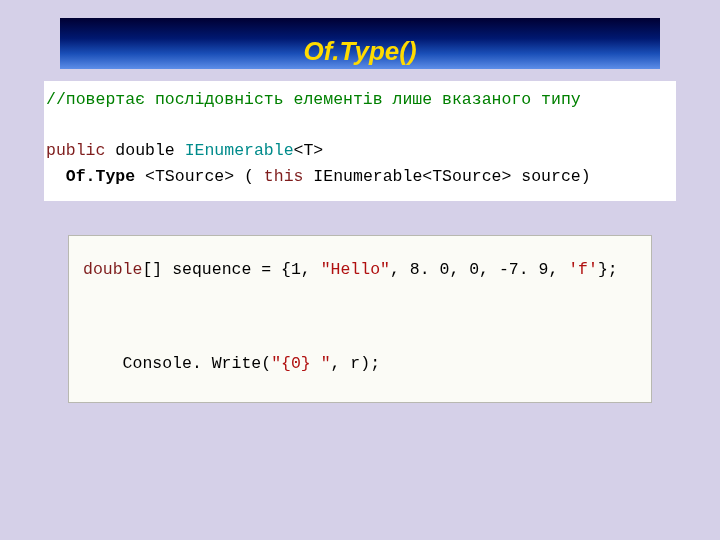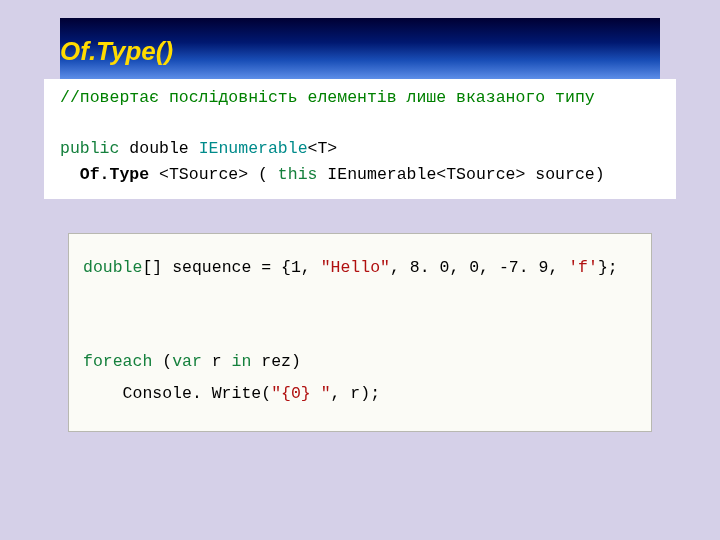--- a/index.html
+++ b/index.html
@@ -7,48 +7,48 @@
     width: 720px;
     height: 540px;
     background: #d5d0e8;
     font-family: "Courier New", monospace;
     overflow: hidden;
   }
   .header {
     width: 600px;
     margin: 18px auto 0 auto;
     background: linear-gradient(to bottom, #000033 0%, #001870 40%, #1a4fb8 70%, #5d8ee8 100%);
-    padding: 18px 0 12px 0;
-    text-align: left;
+    padding: 18px 0 2px 0;
+    text-align: center;
   }
   .header-title {
     font-family: Arial, sans-serif;
     font-weight: bold;
     font-size: 26px;
     color: #ffdb00;
     font-style: italic;
   }
   .block1 {
     background: #fff;
-    margin: 0 44px;
-    padding: 6px 4px 12px 16px;
+    margin: 12px 44px;
+    padding: 6px 4px 12px 2px;
     font-size: 16.5px;
     line-height: 1.55;
   }
   .block2 {
     background: #fbfbf6;
     border: 1px solid #b8b8b0;
     margin: 34px 68px 0 68px;
     padding: 18px 14px 22px 14px;
     font-size: 16.5px;
     line-height: 1.9;
   }
   .code { white-space: pre; }
   .green { color: #008000; }
-  .blue  { color: #15803d; }
+  .blue  { color: #7f1d1d; }
   .teal  { color: #008b8b; }
   .red   { color: #b01010; }
   .bold  { font-weight: bold; }
 </style>
 </head>
 <body>
 
 <div class="header">
   <span class="header-title">Of.Type()</span>
 </div>
@@ -57,15 +57,14 @@
   <div class="code"><span class="green">//повертає послідовність елементів лише вказаного типу</span></div>
   <div class="code"> </div>
   <div class="code"><span class="blue">public</span><span> double </span><span class="teal">IEnumerable</span><span>&lt;T&gt;</span></div>
   <div class="code"><span class="bold">  Of.Type </span><span>&lt;TSource&gt; ( </span><span class="blue">this</span><span> IEnumerable</span><span>&lt;TSource&gt; source)</span></div>
 </div>
 
 <div class="block2">
   <div class="code"><span class="blue">double</span><span>[] sequence = {1, </span><span class="red">"Hello"</span><span>, 8. 0, 0, -7. 9, </span><span class="red">'f'</span><span>};</span></div>
   <div class="code"> </div>
   <div class="code"> </div>
-  <div class="code"><span class="blue">foreach</span><span> (</span><span class="blue">var</span><span> r </span><span class="blue">in</span><span> rez)</span></div>
   <div class="code"><span>    Console. Write(</span><span class="red">"{0} "</span><span>, r);</span></div>
 </div>
 
 </body></html>

